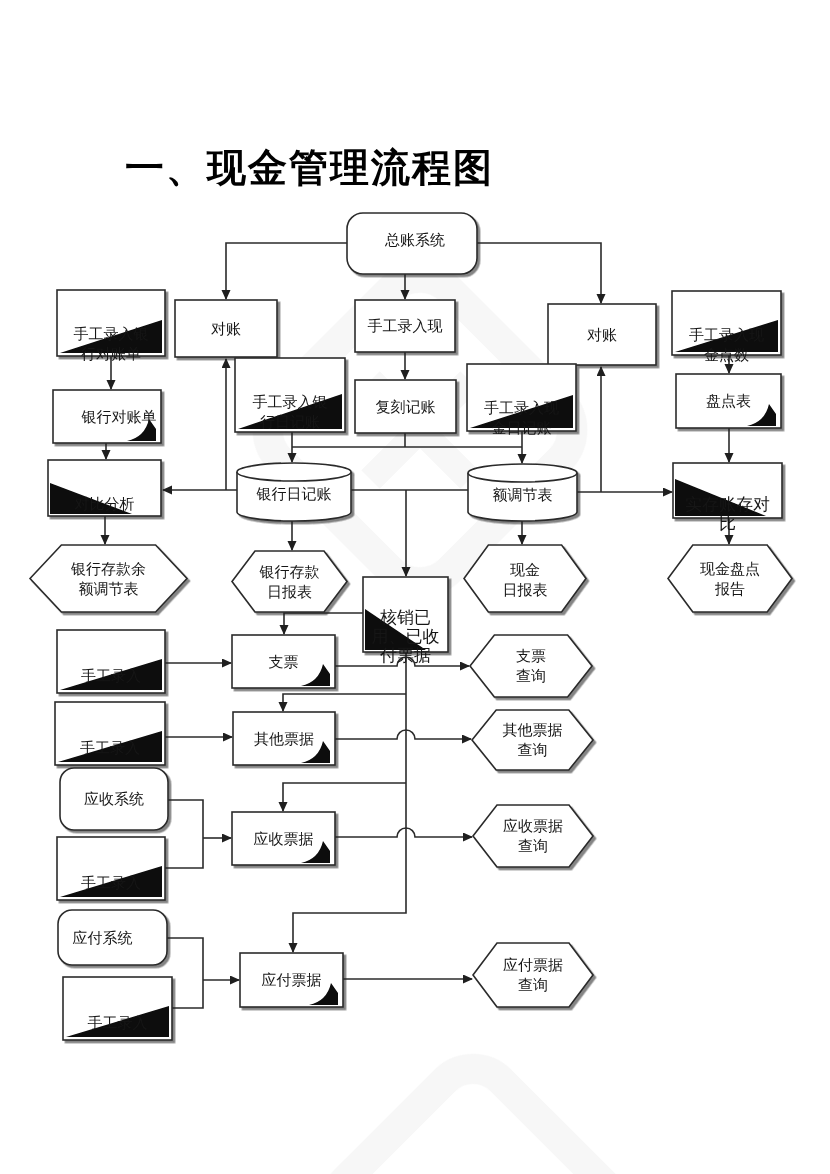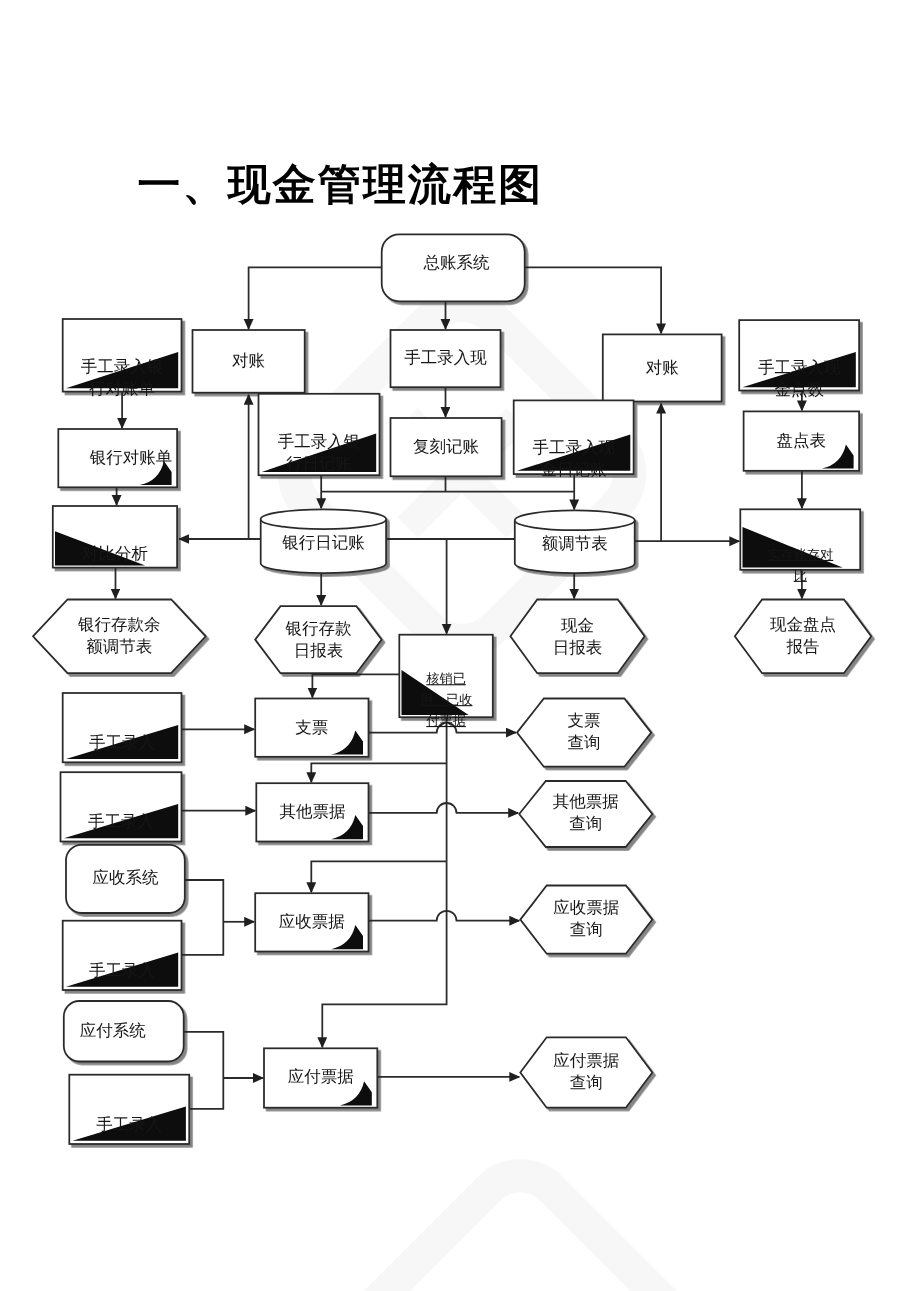--- a/index.html
+++ b/index.html
@@ -5,21 +5,21 @@
   html,body{margin:0;padding:0;background:#ffffff;}
   .canvas{position:relative;width:830px;height:1174px;background:#ffffff;overflow:hidden;
           font-family:"Liberation Sans", sans-serif;color:#1b1b1b;}
   .page-title{position:absolute;left:125px;top:141px;font-size:39px;font-weight:bold;
               letter-spacing:2px;color:#000;}
   svg.layer{position:absolute;left:0;top:0;}
   .lbl{position:absolute;display:flex;align-items:center;justify-content:center;
        text-align:center;white-space:pre-line;font-size:15px;line-height:20px;
        color:#161616;pointer-events:none;}
   .lbl.top{align-items:flex-start;padding-top:6px;box-sizing:border-box;margin-top:28px;}
-  .lbl.small{font-size:12px;line-height:19px;text-decoration:underline;}
+  .lbl.small{font-size:17px;line-height:19px;}
   .wm{opacity:0.05;}
 </style>
 </head>
 <body>
 
 <div class="canvas">
 
   <div class="page-title">一、现金管理流程图</div>
 
   <svg class="layer" width="830" height="1174" viewBox="0 0 830 1174">

